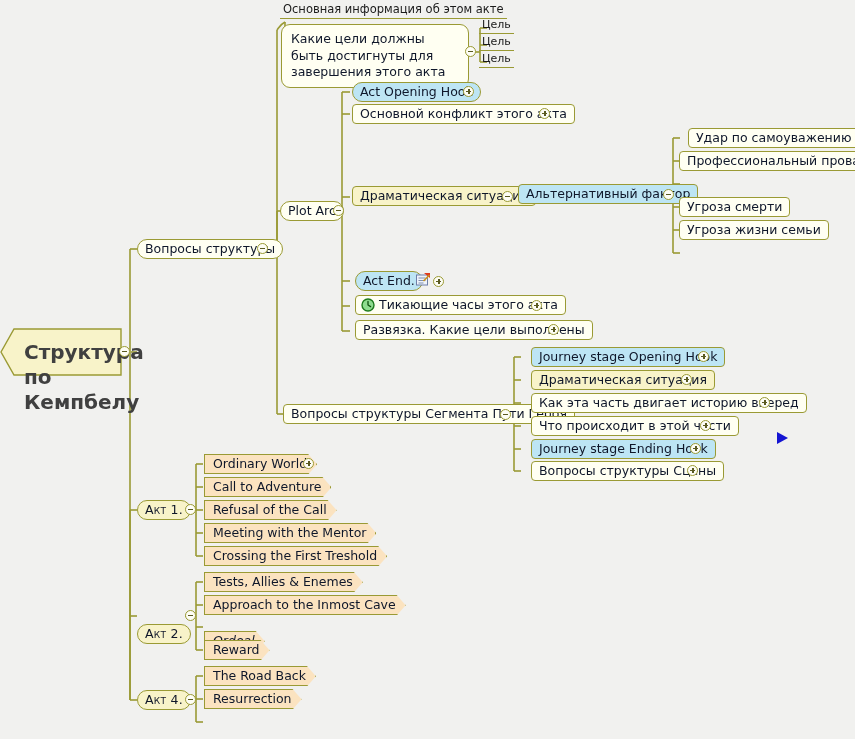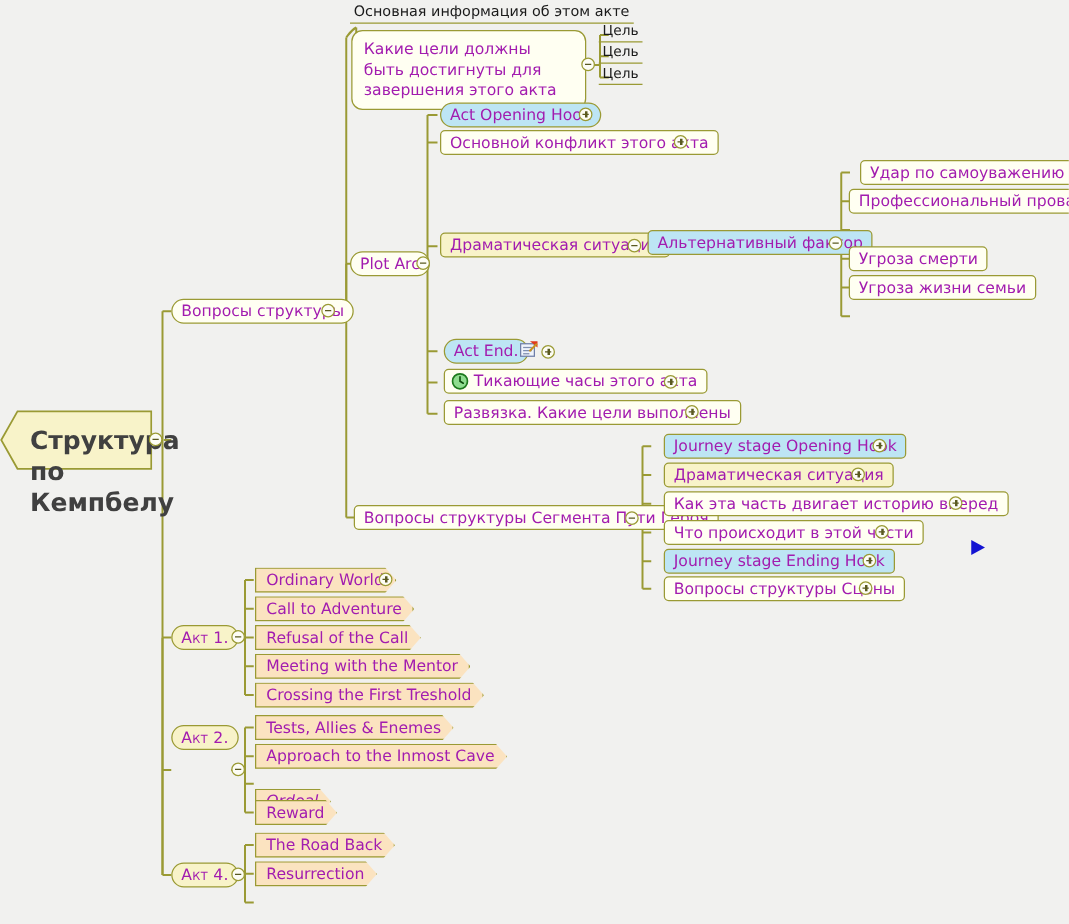--- a/index.html
+++ b/index.html
@@ -11,21 +11,21 @@
   }
   #map{position:relative;width:855px;height:739px;}
   #wires{position:absolute;left:0;top:0;width:855px;height:739px;pointer-events:none;}
 
   
   .node{
     position:absolute;
     box-sizing:border-box;
     display:flex;align-items:center;
     white-space:nowrap;
-    color:#a21caf;
+    color:#0f172a;
     line-height:1.15;
   }
   
   .box{
     border:1px solid #9a9a34;
     border-radius:4px;
     background:#fffff2;
     padding:2px 7px;
     font-size:12.5px;
   }
@@ -285,21 +285,21 @@
   <div class="tog" style="left:185px;top:504px;"></div>
 
   <div class="node hex" style="left:204px;top:454px;">Ordinary World</div>
   <div class="tog plus" style="left:303px;top:458px;"></div>
 
   <div class="node hex" style="left:204px;top:477px;">Call to Adventure</div>
   <div class="node hex" style="left:204px;top:500px;">Refusal of the Call</div>
   <div class="node hex" style="left:204px;top:523px;">Meeting with the Mentor</div>
   <div class="node hex" style="left:204px;top:546px;">Crossing the First Treshold</div>
 
-  <div class="node box yellow round actlabel" style="left:137px;top:580px;">Акт 2.</div>
+  <div class="node box yellow round actlabel" style="left:137px;top:624px;">Акт 2.</div>
   <div class="tog" style="left:185px;top:610px;"></div>
 
   <div class="node hex" style="left:204px;top:572px;">Tests, Allies &amp; Enemes</div>
   <div class="node hex" style="left:204px;top:595px;">Approach to the Inmost Cave</div>
   <div class="node hex" style="left:204px;top:631px;font-style:italic;">Ordeal</div>
   <div class="node hex" style="left:204px;top:640px;">Reward</div>
 
   <div class="node box yellow round actlabel" style="left:137px;top:690px;">Акт 4.</div>
   <div class="tog" style="left:185px;top:694px;"></div>
 

